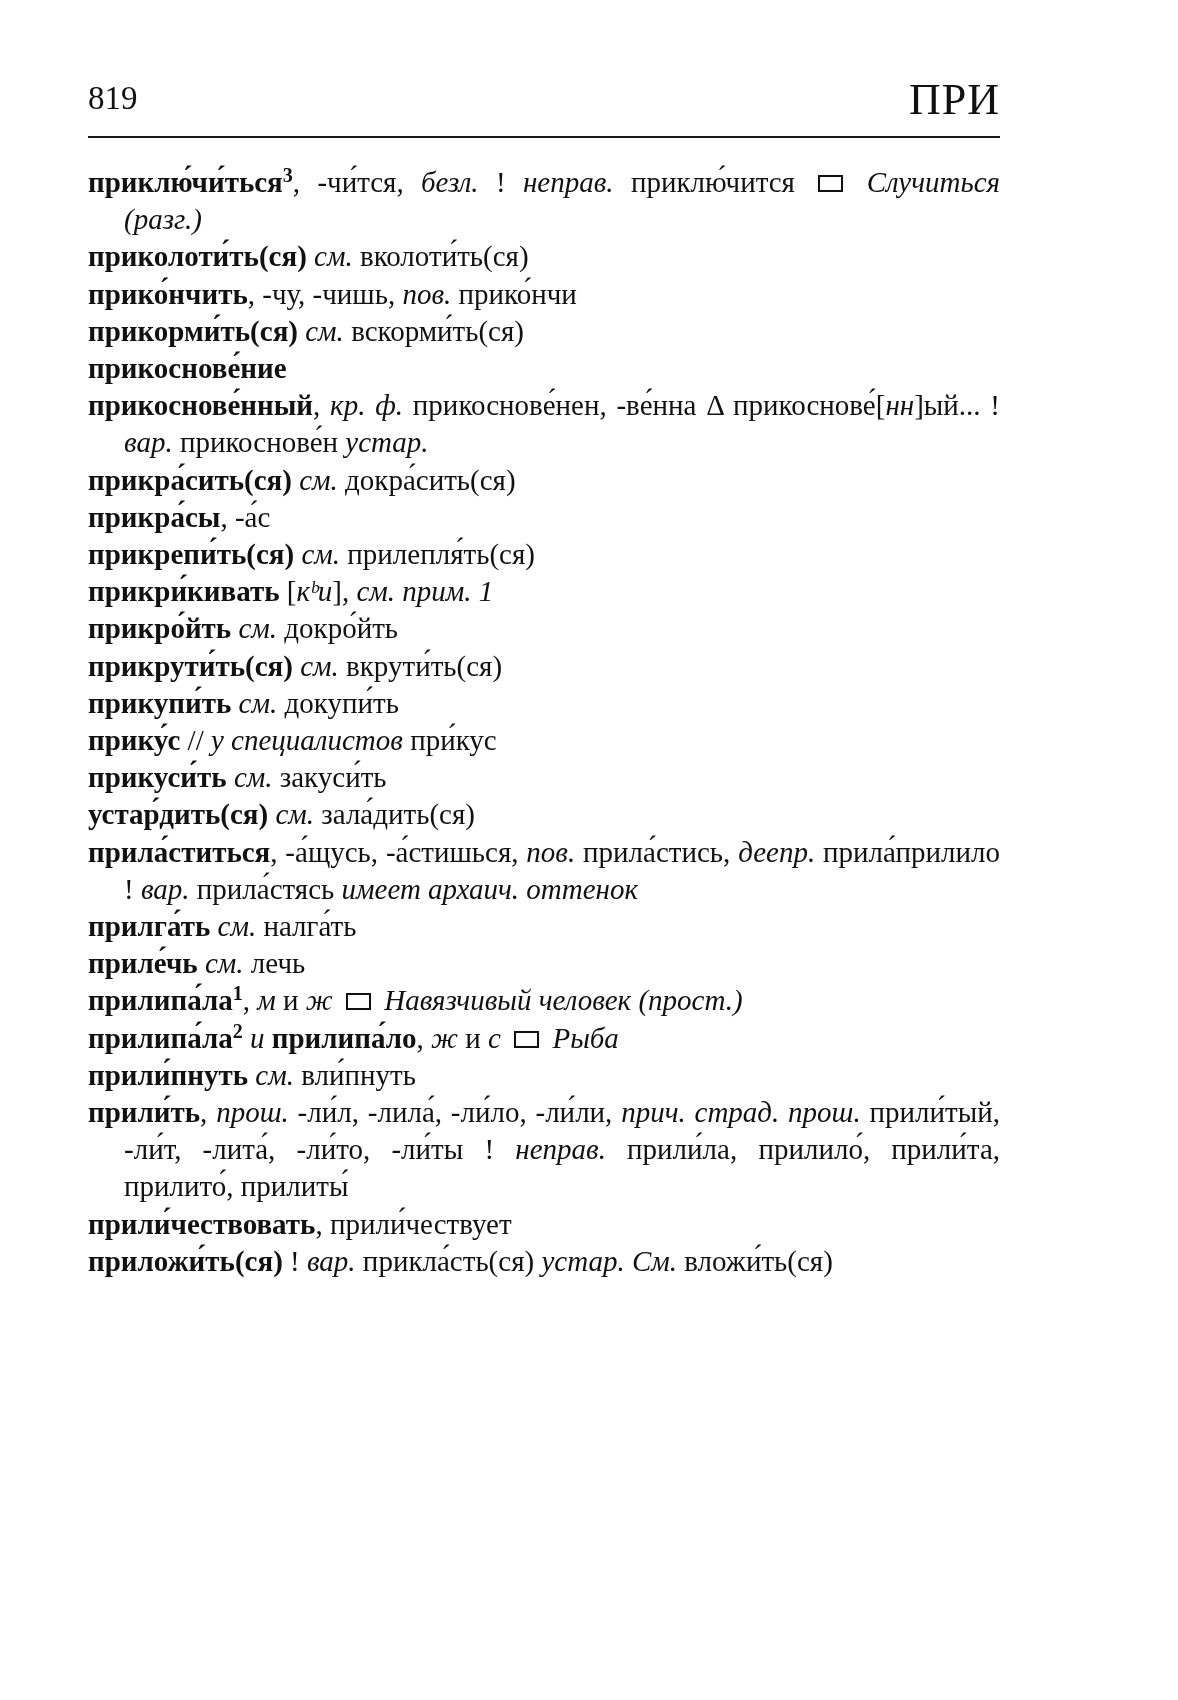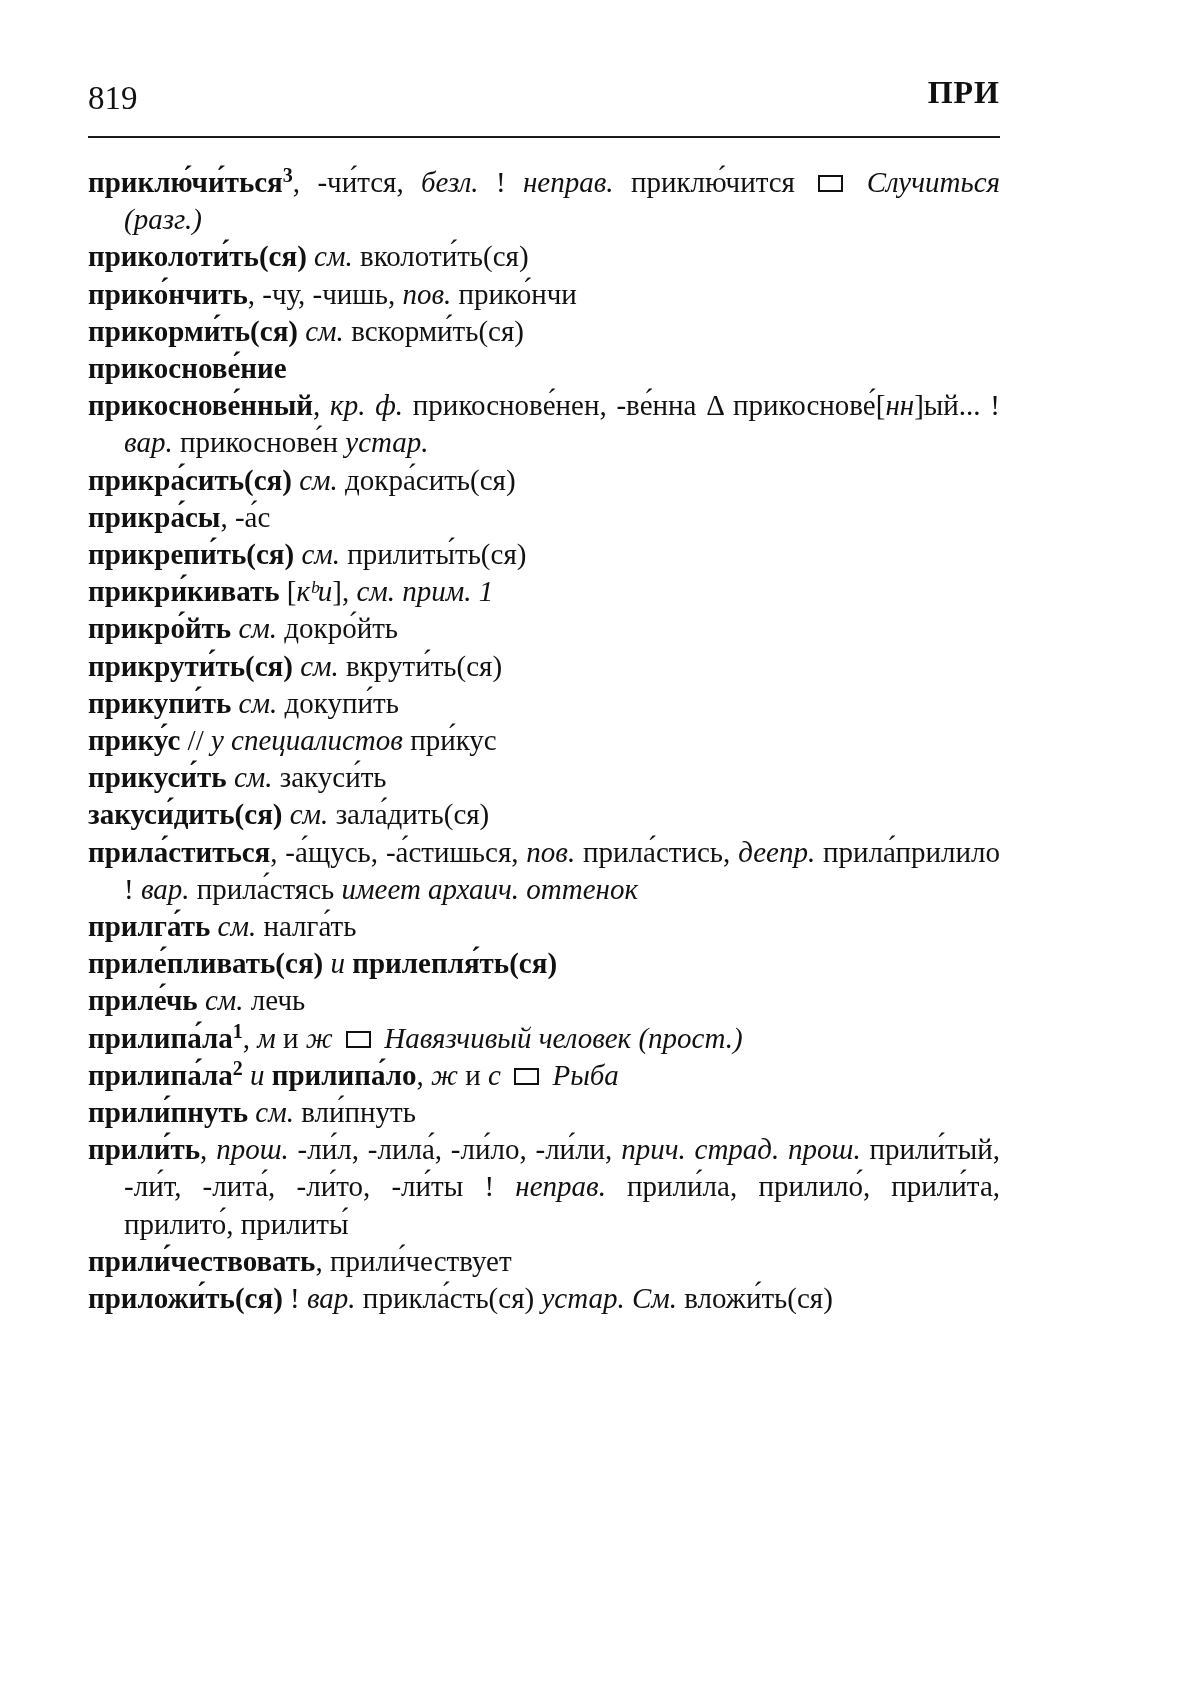--- a/index.html
+++ b/index.html
@@ -10,21 +10,21 @@
   }
   .header {
     position: absolute; left: 88px; top: 78px; width: 912px; height: 56px;
   }
   .page-num {
     position: absolute; left: 0; top: 2px;
     font-size: 33px; letter-spacing: 0px;
   }
   .running-head {
     position: absolute; right: 0; top: -4px;
-    font-size: 32px; font-weight: bold; letter-spacing: 1px;
+    font-size: 44px; font-weight: normal; letter-spacing: 1px;
   }
   .rule {
     position: absolute; left: 88px; top: 136px; width: 912px; height: 2px; background: #1a1a1a;
   }
   .entries {
     position: absolute; left: 88px; top: 164px; width: 912px;
     font-size: 29px; line-height: 37.2px;
   }
   .entry { text-indent: -36px; padding-left: 36px; text-align: justify; }
   .entry b { font-weight: bold; }
@@ -46,31 +46,30 @@
 
 <div class="entries" id="entries">
     <div class="entry"><b>приклю́чи́ться</b><sup>3</sup><span>, -чи́тся, </span><i>безл.</i><span> ! </span><i>неправ.</i><span> приклю́чится </span><span class="box"></span><i> Случиться (разг.)</i></div>
     <div class="entry"><b>приколоти́ть(ся)</b><span> </span><i>см.</i><span> вколоти́ть(ся)</span></div>
     <div class="entry"><b>прико́нчить</b><span>, -чу, -чишь, </span><i>пов.</i><span> прико́нчи</span></div>
     <div class="entry"><b>прикорми́ть(ся)</b><span> </span><i>см.</i><span> вскорми́ть(ся)</span></div>
     <div class="entry"><b>прикоснове́ние</b></div>
     <div class="entry"><b>прикоснове́нный</b><span>, </span><i>кр. ф.</i><span> прикоснове́нен, -ве́нна Δ прикоснове́[</span><i>нн</i><span>]ый... ! </span><i>вар.</i><span> прикоснове́н </span><i>устар.</i></div>
     <div class="entry"><b>прикра́сить(ся)</b><span> </span><i>см.</i><span> докра́сить(ся)</span></div>
     <div class="entry"><b>прикра́сы</b><span>, -а́с</span></div>
-    <div class="entry"><b>прикрепи́ть(ся)</b><span> </span><i>см.</i><span> прилиты́ть(ся)</span></div>
+    <div class="entry"><b>прикрепи́ть(ся)</b><span> </span><i>см.</i><span> прилепля́ть(ся)</span></div>
     <div class="entry"><b>прикри́кивать</b><span> [</span><i>кᵇи</i><span>], </span><i>см. прим. 1</i></div>
     <div class="entry"><b>прикро́йть</b><span> </span><i>см.</i><span> докро́йть</span></div>
     <div class="entry"><b>прикрути́ть(ся)</b><span> </span><i>см.</i><span> вкрути́ть(ся)</span></div>
     <div class="entry"><b>прикупи́ть</b><span> </span><i>см.</i><span> докупи́ть</span></div>
     <div class="entry"><b>прику́с</b><span> // </span><i>у специалистов</i><span> при́кус</span></div>
     <div class="entry"><b>прикуси́ть</b><span> </span><i>см.</i><span> закуси́ть</span></div>
-    <div class="entry"><b>закуси́дить(ся)</b><span> </span><i>см.</i><span> зала́дить(ся)</span></div>
+    <div class="entry"><b>устар́дить(ся)</b><span> </span><i>см.</i><span> зала́дить(ся)</span></div>
     <div class="entry"><b>прила́ститься</b><span>, -а́щусь, -а́стишься, </span><i>пов.</i><span> прила́стись, </span><i>деепр.</i><span> прила́прилило ! </span><i>вар.</i><span> прила́стясь </span><i>имеет архаич. оттенок</i></div>
     <div class="entry"><b>прилга́ть</b><span> </span><i>см.</i><span> налга́ть</span></div>
-    <div class="entry"><b>приле́пливать(ся)</b><span> </span><i>и</i><span> </span><b>прилепля́ть(ся)</b></div>
     <div class="entry"><b>приле́чь</b><span> </span><i>см.</i><span> лечь</span></div>
     <div class="entry"><b>прилипа́ла</b><sup>1</sup><span>, </span><i>м</i><span> и </span><i>ж</i><span> </span><span class="box"></span><i> Навязчивый человек (прост.)</i></div>
     <div class="entry"><b>прилипа́ла</b><sup>2</sup><span> </span><i>и</i><span> </span><b>прилипа́ло</b><span>, </span><i>ж</i><span> и </span><i>с</i><span> </span><span class="box"></span><i> Рыба</i></div>
     <div class="entry"><b>прили́пнуть</b><span> </span><i>см.</i><span> вли́пнуть</span></div>
     <div class="entry"><b>прили́ть</b><span>, </span><i>прош.</i><span> -ли́л, -лила́, -ли́ло, -ли́ли, </span><i>прич. страд. прош.</i><span> прили́тый, -ли́т, -лита́, -ли́то, -ли́ты ! </span><i>неправ.</i><span> прили́ла, прилило́, прили́та, прилито́, прилиты́</span></div>
     <div class="entry"><b>прили́чествовать</b><span>, прили́чествует</span></div>
     <div class="entry"><b>приложи́ть(ся)</b><span> ! </span><i>вар.</i><span> прикла́сть(ся) </span><i>устар. См.</i><span> вложи́ть(ся)</span></div>
   </div>
 
 </body></html>

